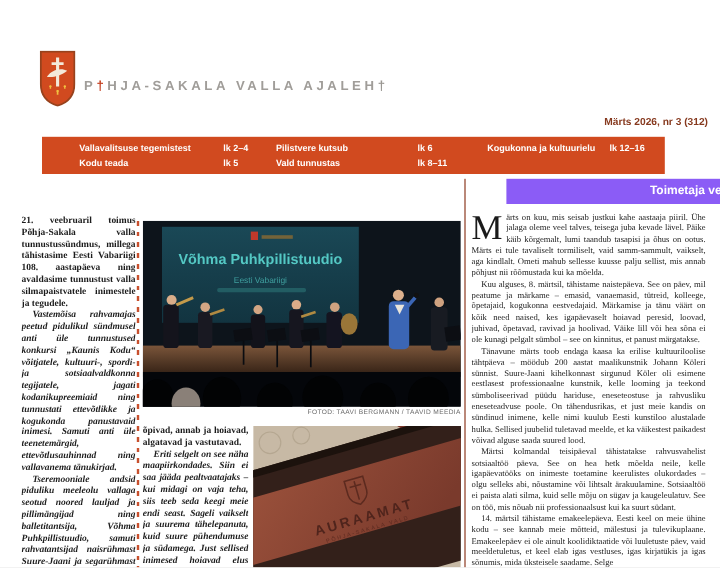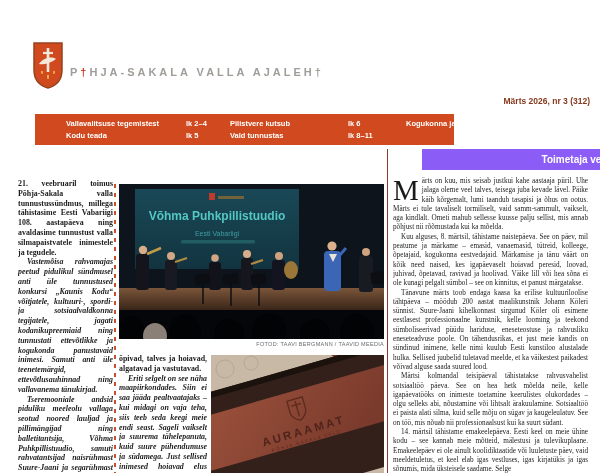--- a/index.html
+++ b/index.html
@@ -11,21 +11,21 @@
   .paper-name{position:absolute;left:70px;top:66px;font-size:11px;font-weight:700;
         letter-spacing:3px;color:#a09d99;white-space:nowrap;text-align:center;}
   .paper-name .osym{color:#c23a1a;font-weight:700;}
   .paper-name .tsym{color:#9a9792;}
   .leole{position:absolute;right:5px;top:0px;font-family:"Liberation Serif",serif;
         font-weight:700;font-size:84px;line-height:92px;letter-spacing:1px;
         color:#d5491c;text-shadow:3px 2px 0 #9b9b9b,1px 1px 0 #b5b5b5;}
   .issue{position:absolute;right:10px;top:96px;font-size:8.5px;font-weight:700;color:#86391e;padding-left:12px;}
 
   
-  .navbar{position:absolute;left:35px;top:114px;width:419px;height:31px;background:#d14a1f;
+  .navbar{position:absolute;left:35px;top:114px;width:519px;height:31px;background:#d14a1f;
         display:grid;grid-template-columns:120px 44px 118px 58px 102px auto;
         padding:4px 0 0 31px;box-sizing:border-box;align-content:start;row-gap:1px;}
   .navbar span{color:#ffffff;font-size:7.5px;font-weight:700;line-height:11px;white-space:nowrap;}
 
   
   .headline{position:absolute;left:18px;top:148px;width:368px;font-size:21.5px;font-weight:700;
         letter-spacing:-0.3px;color:#141414;}
   .div-dot{position:absolute;left:114px;top:184px;width:2px;height:289px;
         background:repeating-linear-gradient(to bottom,#c8502e 0 4px,transparent 4px 9px);}
   .div-solid{position:absolute;left:387px;top:149px;width:1px;height:324px;background:#8e3b22;}
@@ -69,21 +69,21 @@
   </svg>
   <div class="paper-name"><span>P</span><span class="osym">†</span><span>HJA-SAKALA VALLA AJALEH</span><span class="tsym">†</span></div>
   <div class="issue">Märts 2026, nr 3 (312)</div>
 
   <div class="navbar">
     <span>Vallavalitsuse tegemistest</span>
     <span>lk 2–4</span>
     <span>Pilistvere kutsub</span>
     <span>lk 6</span>
     <span>Kogukonna ja kultuurielu</span>
-    <span>lk 3–16</span>
+    <span>lk 12–16</span>
     <span>Kodu teada</span>
     <span>lk 5</span>
     <span>Vald tunnustas</span>
     <span>lk 8–11</span>
   </div>
 
 
   <div class="div-dot"></div>
   <div class="div-solid"></div>
 
@@ -158,21 +158,21 @@
       <ellipse cx="66" cy="148" rx="16" ry="18"></ellipse>
       <ellipse cx="110" cy="151" rx="15" ry="16"></ellipse>
       <ellipse cx="150" cy="147" rx="17" ry="18"></ellipse>
       <ellipse cx="196" cy="151" rx="15" ry="16"></ellipse>
       <ellipse cx="238" cy="148" rx="17" ry="18"></ellipse>
     </g>
   </svg>
   <div class="caption">FOTOD: TAAVI BERGMANN / TAAVID MEEDIA</div>
 
   <div class="colM">
-    <p>õpivad, talves ja hoiavad, algatavad ja vastutavad.</p>
+    <p>õpivad, annab ja hoiavad, algatavad ja vastutavad.</p>
     <p class="ind">Eriti selgelt on see näha maapiirkondades. Siin ei saa jääda pealtvaatajaks – kui midagi on vaja teha, siis teeb seda keegi meie endi seast. Sageli vaikselt ja suurema tähelepanuta, kuid suure pühendumuse ja südamega. Just sellised inimesed hoiavad elus Põhja-Sakala valda.</p>
   </div>
 
   <svg class="photo2" viewBox="0 0 173 118" preserveAspectRatio="none">
     <defs>
       <linearGradient id="bandG" x1="0" y1="0" x2="1" y2="0.3">
         <stop offset="0" stop-color="#9c523c"></stop>
           <stop offset="1" stop-color="#7a3a2c"></stop>
       </linearGradient>
     </defs>

